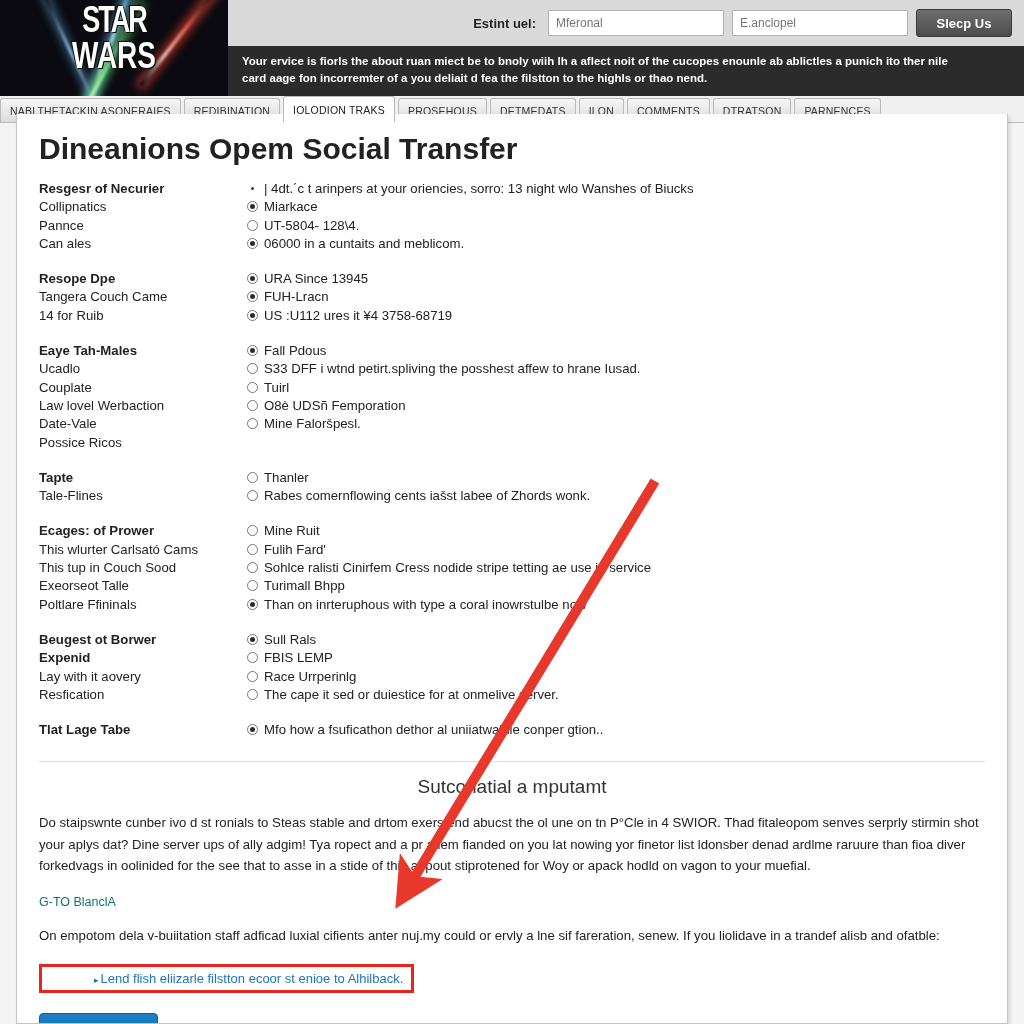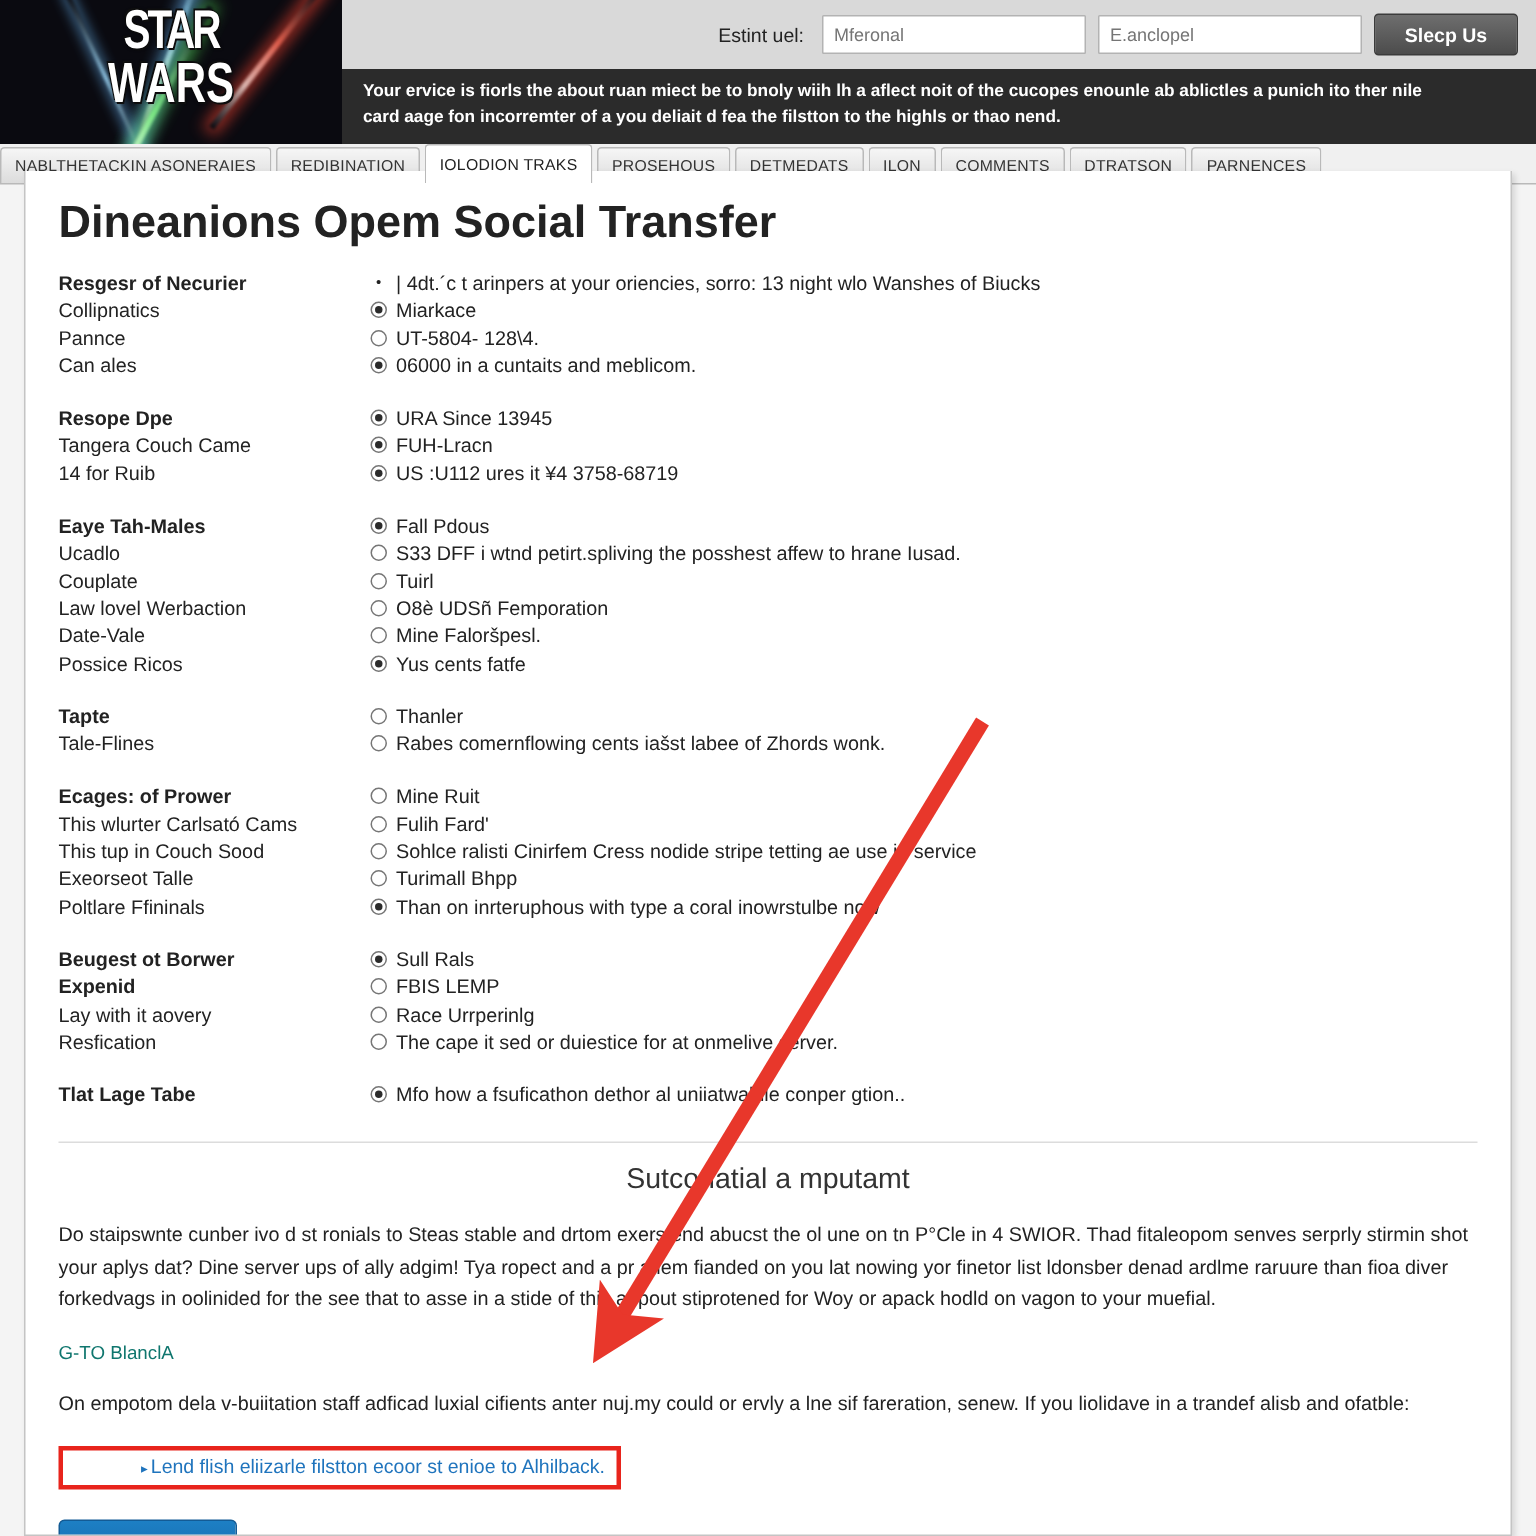--- a/index.html
+++ b/index.html
@@ -98,21 +98,21 @@
     background: #d9d9d9;
     display: flex;
     align-items: center;
     justify-content: flex-end;
     padding-right: 12px;
     gap: 8px;
   }
   .utility-label {
     font-size: 13px;
     color: #222;
-    font-weight: normal;
+    font-weight: bold;
     margin-right: 4px;
   }
   .utility-input {
     width: 176px; height: 26px;
     border: 1px solid #b3b3b3;
     background: #ffffff;
     font-size: 12px;
     color: #9a9a9a;
     padding: 0 7px;
     font-family: "Liberation Sans", sans-serif;
@@ -450,24 +450,20 @@
           </div>
           <div class="frow">
             <div class="flabel">Date-Vale</div>
             <div class="fvalue">
               <span class="radio"></span>
               <span class="vtext">Mine Faloršpesl.</span>
             </div>
           </div>
           <div class="frow">
             <div class="flabel">Possice Ricos</div>
-            <div class="fvalue">
-              <span class="radio on"></span>
-              <span class="vtext">Yus cents fatfe</span>
-            </div>
           </div>
           <div class="spacer"></div>
           <div class="frow">
             <div class="flabel bold">Tapte</div>
             <div class="fvalue">
               <span class="radio"></span>
               <span class="vtext">Thanler</span>
             </div>
           </div>
           <div class="frow">

